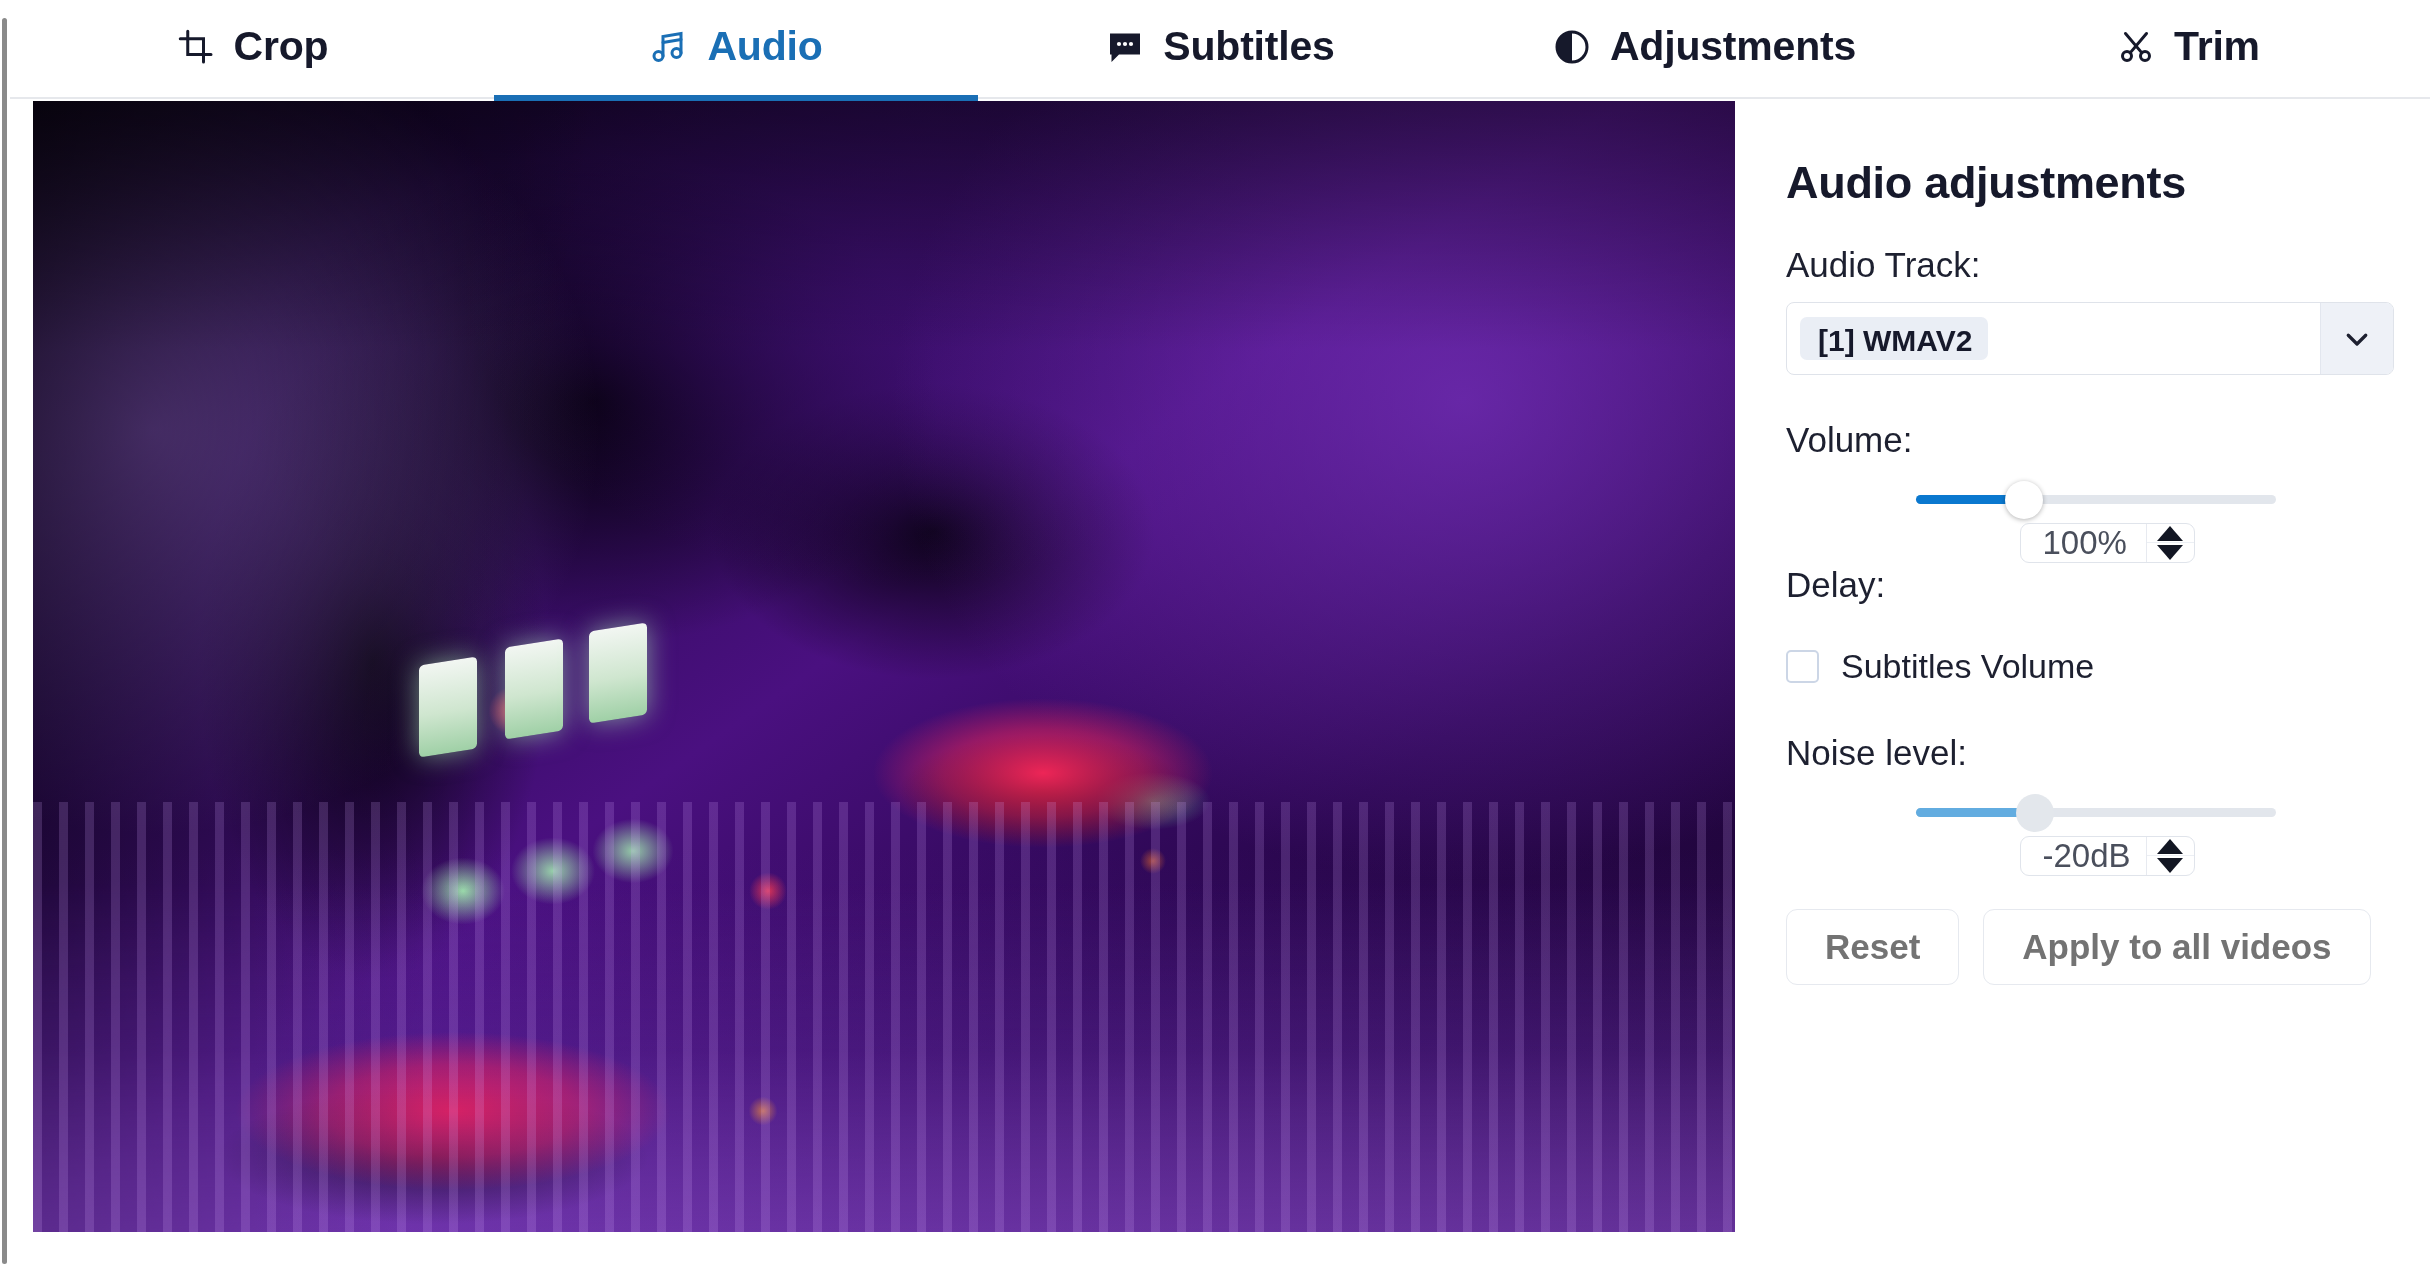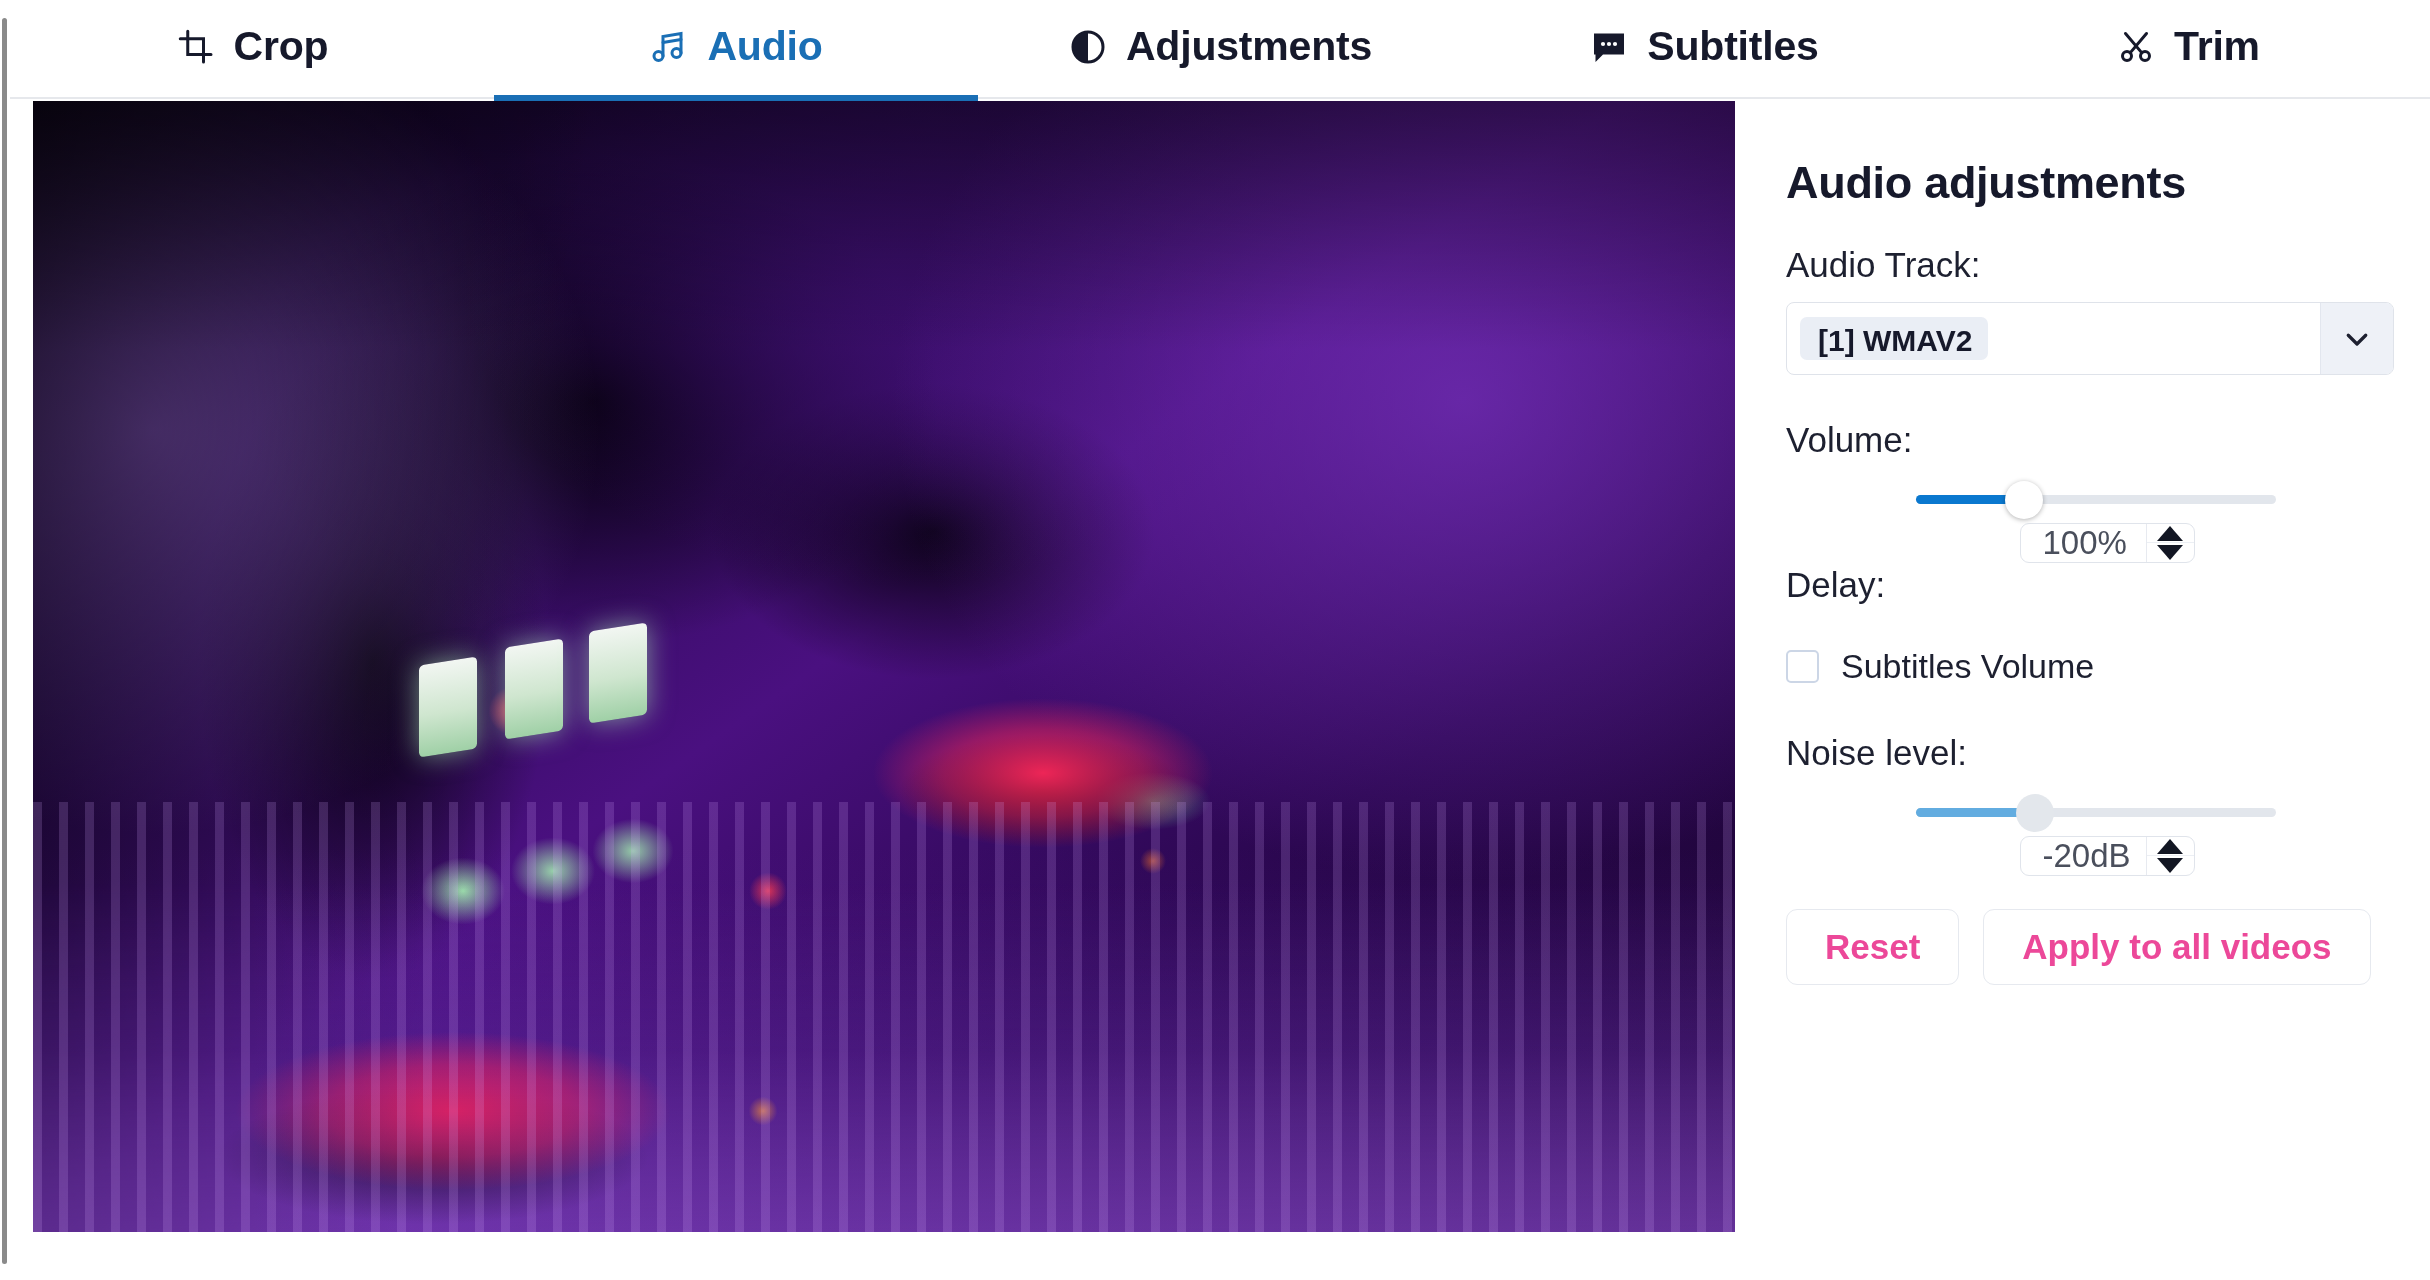--- a/index.html
+++ b/index.html
@@ -341,21 +341,21 @@
   }
   .btn {
     height: 76px;
     padding: 0 38px;
     border: 1px solid #e6e9ef;
     border-radius: 11px;
     background: #ffffff;
     font-family: "Liberation Sans", sans-serif;
     font-size: 35px;
     font-weight: bold;
-    color: #ec4899;
+    color: #737373;
     cursor: pointer;
     white-space: nowrap;
     display: flex;
     align-items: center;
     justify-content: center;
   }
 </style>
 </head>
 <body>
 
@@ -385,37 +385,37 @@
           <circle cx="5" cy="18" r="3" fill="none"></circle>
             <circle cx="17" cy="16" r="3" fill="none"></circle>
         </svg>
       </span>
       <span class="tab-label">Audio</span>
     </div>
 
     <div class="tab">
       <span class="tab-icon">
         <svg width="36" height="36" viewBox="0 0 24 24">
-          <circle cx="12" cy="12" r="10" fill="none" stroke="currentColor" stroke-width="2"></circle>
-          <path d="M12 2a10 10 0 0 0 0 20z" fill="currentColor"></path>
-        </svg>
-      </span>
-      <span class="tab-label">Adjustments</span>
-    </div>
-
-    <div class="tab">
-      <span class="tab-icon">
-        <svg width="36" height="36" viewBox="0 0 24 24">
           <path d="M2 3h20v14H8l-5 5v-5H2z" fill="currentColor"></path>
           <circle cx="8" cy="10" r="1.4" fill="#ffffff"></circle>
           <circle cx="12" cy="10" r="1.4" fill="#ffffff"></circle>
           <circle cx="16" cy="10" r="1.4" fill="#ffffff"></circle>
         </svg>
       </span>
       <span class="tab-label">Subtitles</span>
+    </div>
+
+    <div class="tab">
+      <span class="tab-icon">
+        <svg width="36" height="36" viewBox="0 0 24 24">
+          <circle cx="12" cy="12" r="10" fill="none" stroke="currentColor" stroke-width="2"></circle>
+          <path d="M12 2a10 10 0 0 0 0 20z" fill="currentColor"></path>
+        </svg>
+      </span>
+      <span class="tab-label">Adjustments</span>
     </div>
 
     <div class="tab">
       <span class="tab-icon">
         <svg width="36" height="36" viewBox="0 0 24 24" fill="none" stroke="currentColor" stroke-width="2" stroke-linecap="round">
           <circle cx="6" cy="18" r="3"></circle>
             <circle cx="18" cy="18" r="3"></circle>
           <path d="M8.1 15.9L19 3"></path>
             <path d="M15.9 15.9L5 3"></path>
         </svg>

